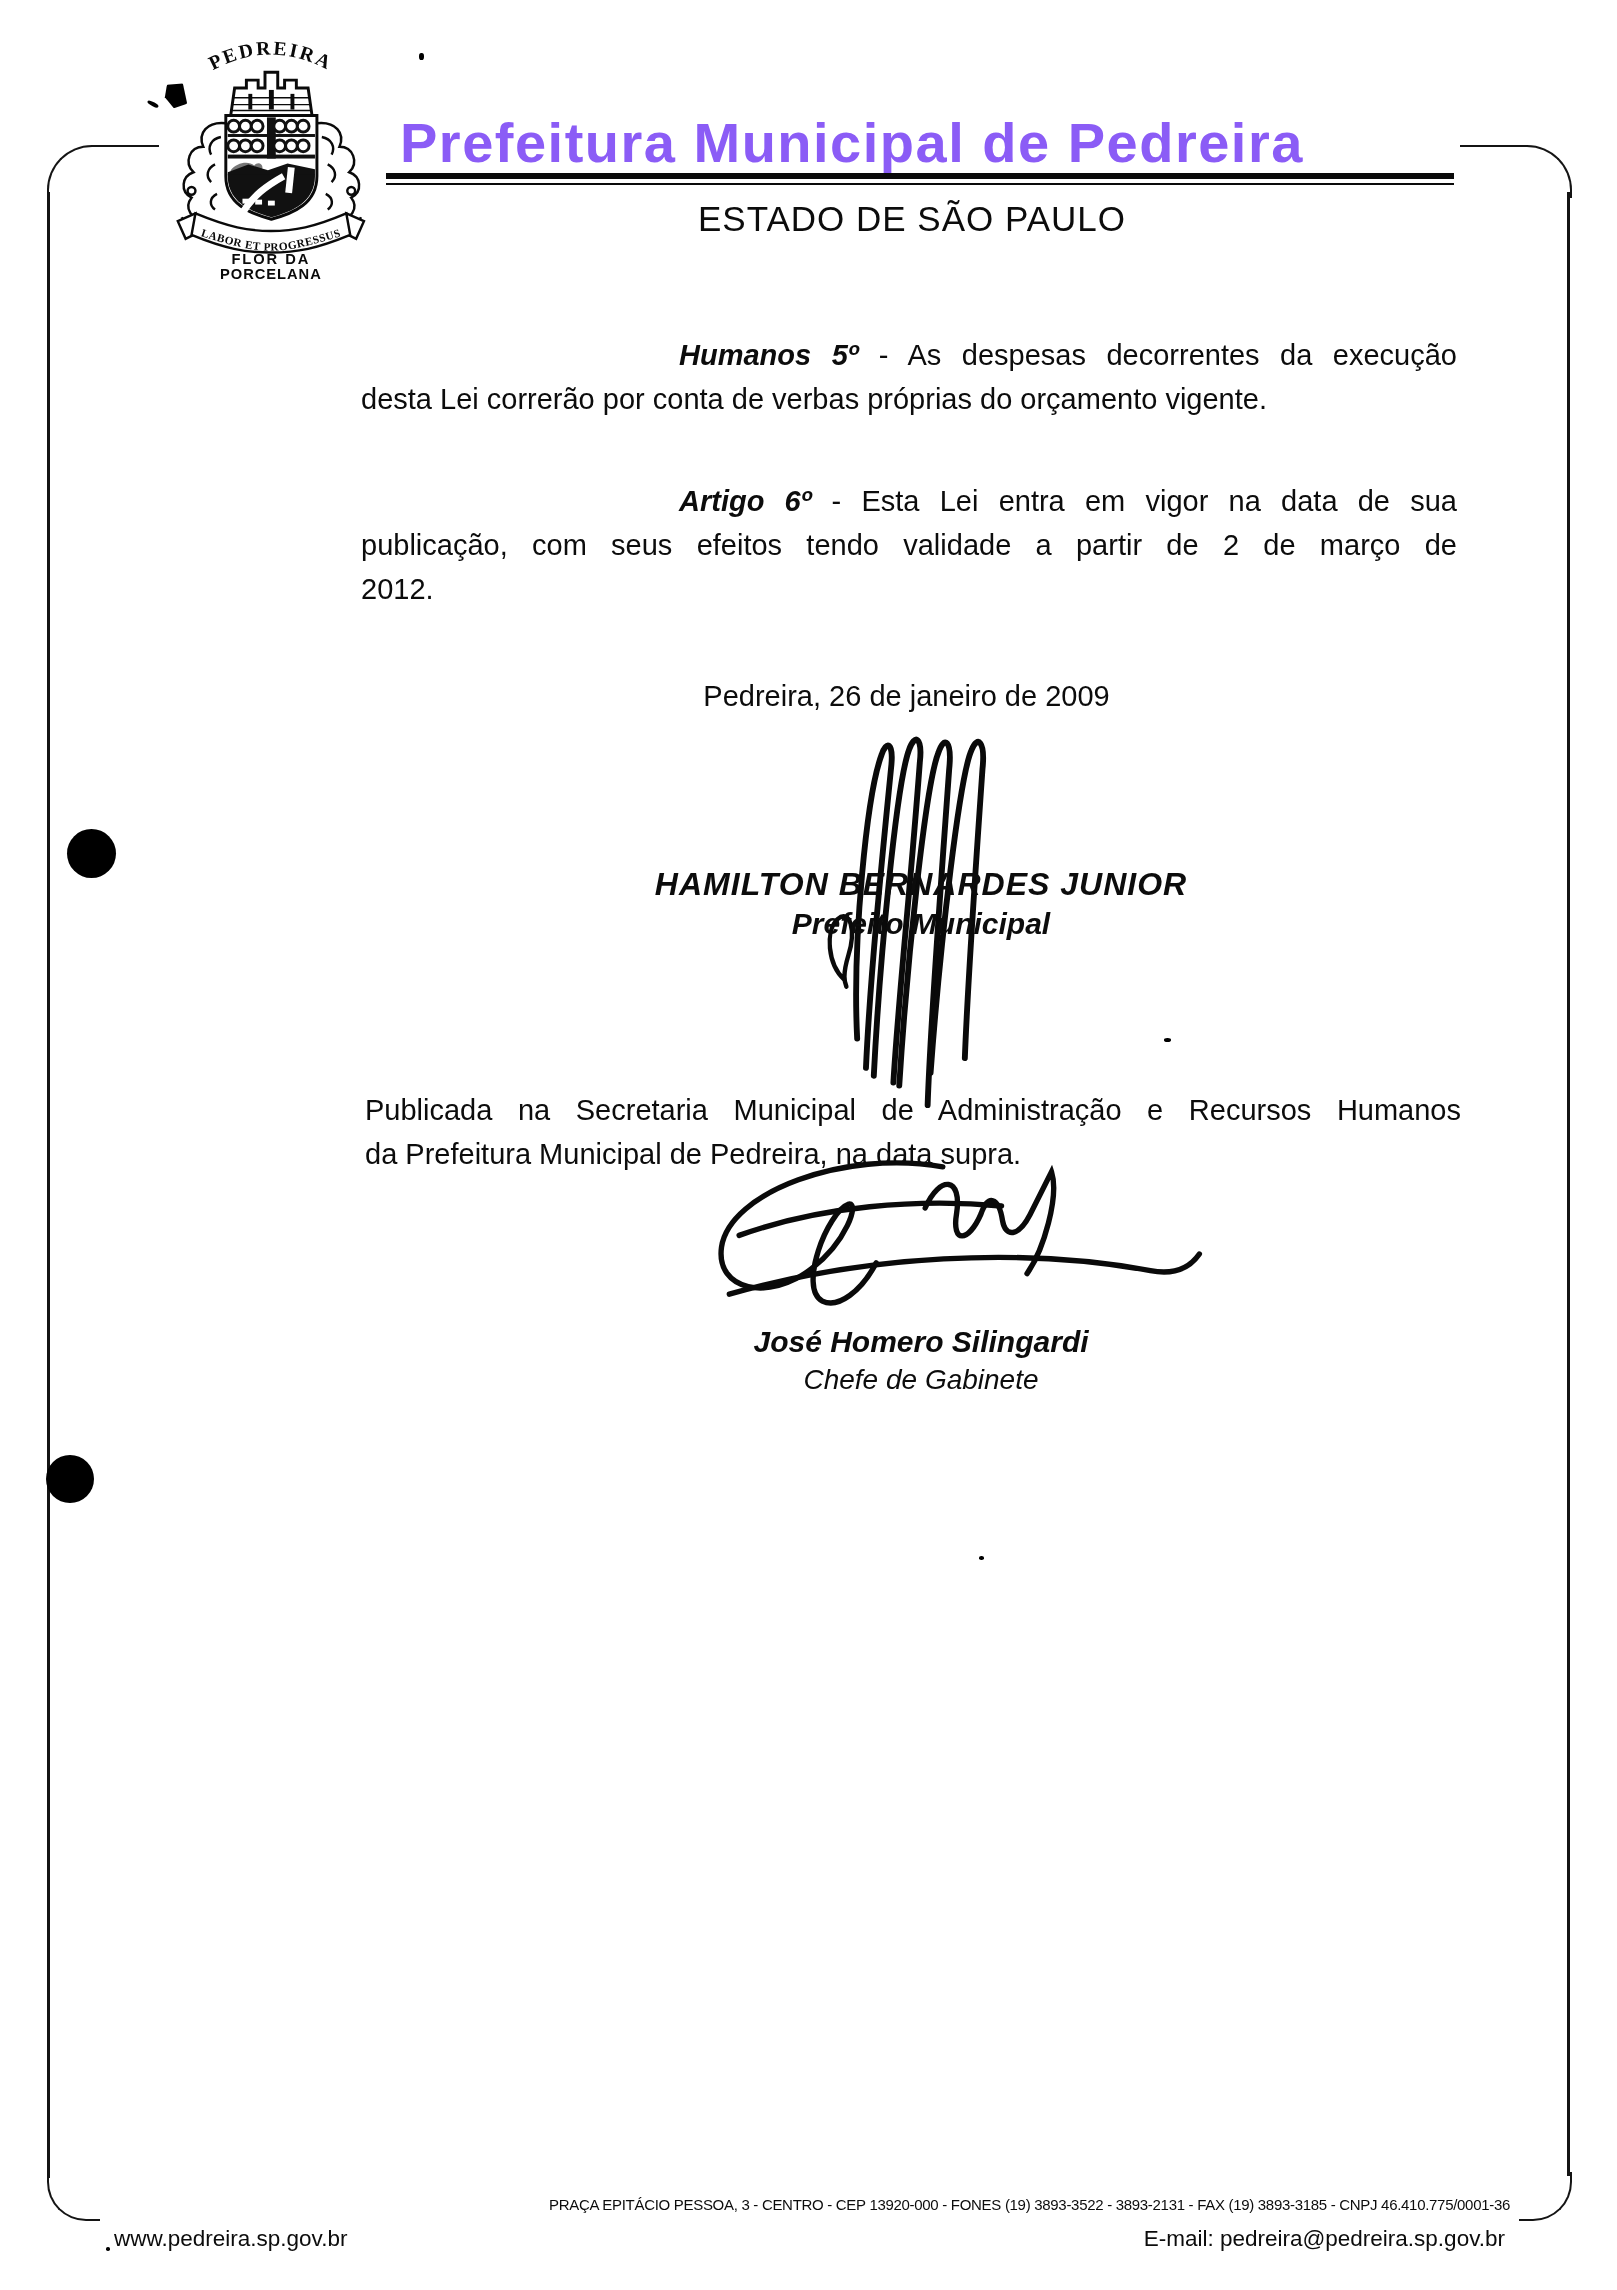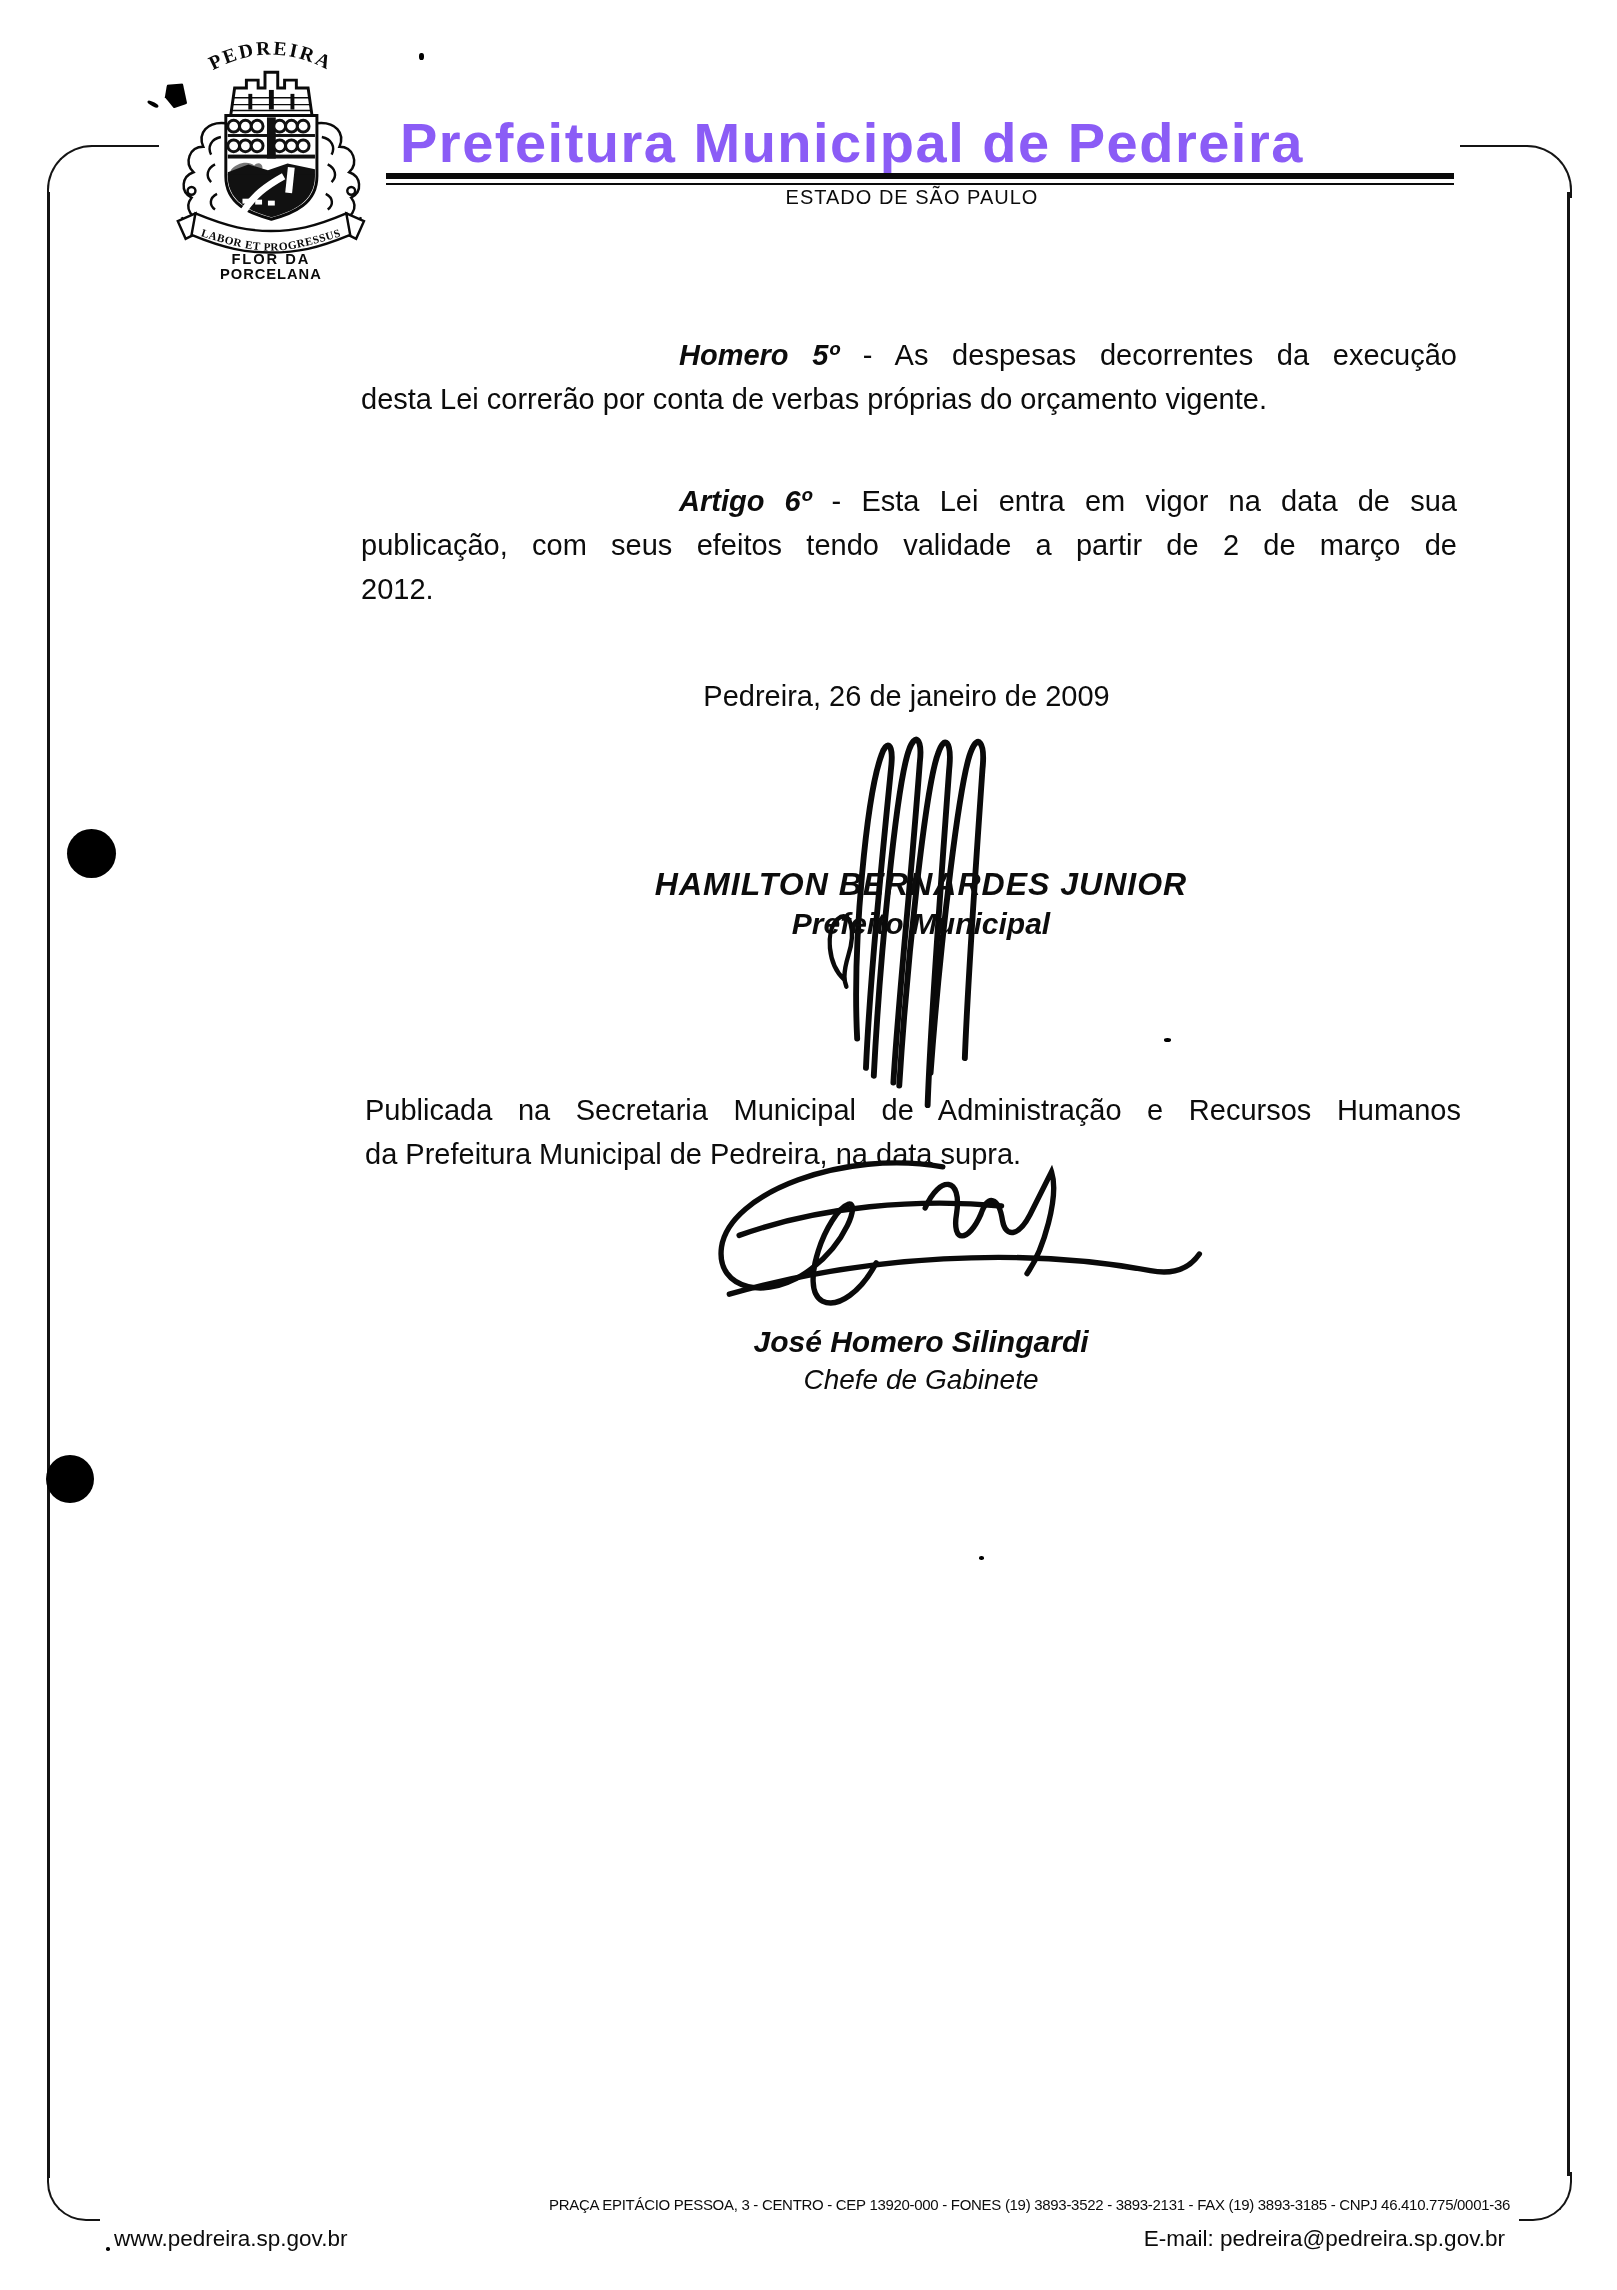--- a/index.html
+++ b/index.html
@@ -21,21 +21,21 @@
   .hole{position:absolute;background:#000;border-radius:50%;}
   .speck{position:absolute;background:#000;border-radius:45%;}
 
   
   .page-title{
     left:400px;top:110px;font-size:56px;font-weight:bold;letter-spacing:1.5px;
     white-space:nowrap;color:#8b5cf6;
   }
   .rule-thick{left:386px;top:173px;width:1068px;height:5.9px;background:#0a0a0a;}
   .rule-thin{left:386px;top:183px;width:1068px;height:2px;background:#0a0a0a;}
-  .subtitle{left:667px;top:186px;width:490px;text-align:center;font-size:20px;letter-spacing:1px;}
+  .subtitle{left:667px;top:199px;width:490px;text-align:center;font-size:35px;letter-spacing:1px;}
 
   
   .para{left:361px;width:1096px;font-size:29px;line-height:44px;}
   .pline{text-align:justify;text-align-last:justify;white-space:nowrap0;}
   .pline-last{text-align:left;}
   .tab{display:inline-block;width:318px;}
   .art-label{font-weight:bold;font-style:italic;}
   .italic{}
   .dateline{left:333px;top:680px;width:1147px;text-align:center;font-size:29px;}
 
@@ -141,21 +141,21 @@
     <text class="sans" x="113" y="230" text-anchor="middle" font-size="15" font-weight="bold" letter-spacing="2" fill="#0a0a0a">FLOR DA</text>
     <text class="sans" x="113" y="245" text-anchor="middle" font-size="15" font-weight="bold" letter-spacing="1" fill="#0a0a0a">PORCELANA</text>
   </svg>
 
   <div class="abs page-title">Prefeitura Municipal de Pedreira</div>
   <div class="abs rule-thick"></div>
   <div class="abs rule-thin"></div>
   <div class="abs subtitle">ESTADO DE SÃO PAULO</div>
 
   <div class="abs para" style="top:333px;">
-    <div class="pline"><span class="tab"></span><span class="art-label">Homero 5º</span><span> - As despesas decorrentes da execução</span></div>
+    <div class="pline"><span class="tab"></span><span class="art-label">Humanos 5º</span><span> - As despesas decorrentes da execução</span></div>
     <div class="pline-last">desta Lei correrão por conta de verbas próprias do orçamento vigente.</div>
   </div>
 
   <div class="abs para" style="top:479px;">
     <div class="pline"><span class="tab"></span><span class="art-label">Artigo 6º</span><span> - Esta Lei entra em vigor na data de sua</span></div>
     <div class="pline">publicação, com seus efeitos tendo validade a partir de 2 de março de</div>
     <div class="pline-last">2012.</div>
   </div>
 
   <div class="abs dateline">Pedreira, 26 de janeiro de 2009</div>

